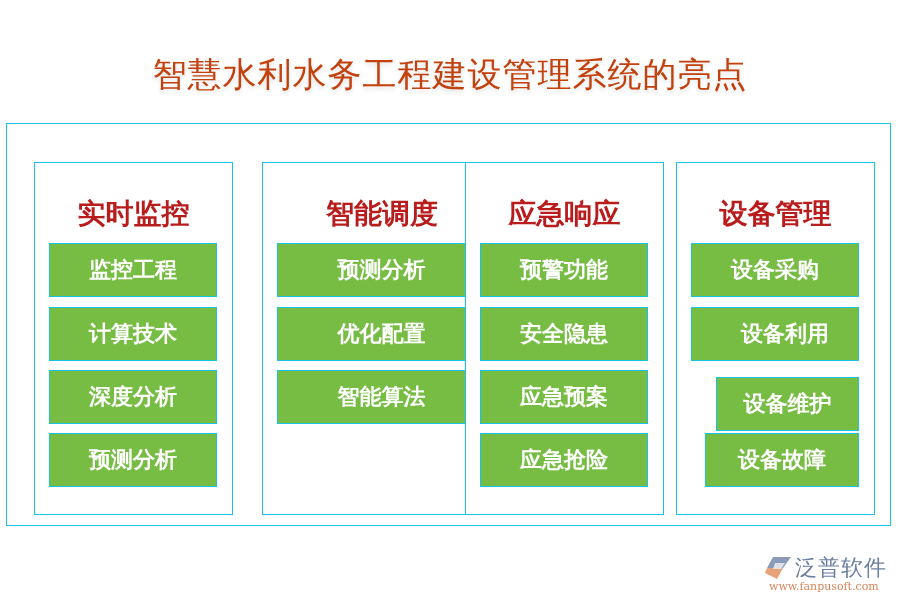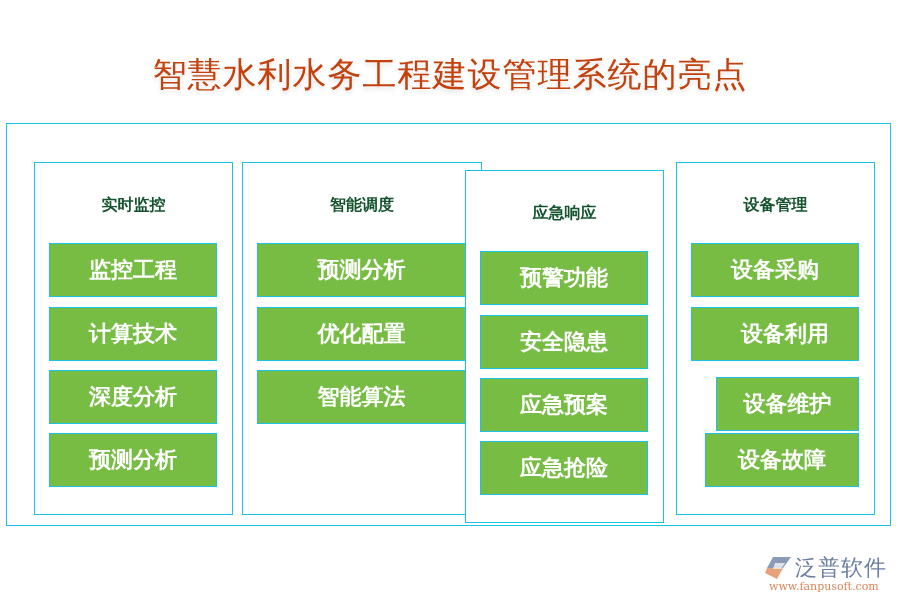--- a/index.html
+++ b/index.html
@@ -15,21 +15,21 @@
   .outer {
     position: absolute; left: 6px; top: 123px; width: 885px; height: 403px;
     border: 1.5px solid #19c3e6; box-sizing: border-box;
   }
   .col {
     position: absolute; top: 162px; height: 353px;
     border: 1.5px solid #19c3e6; box-sizing: border-box; background: #fff;
   }
   .col-head {
     position: absolute; left: 0; right: 0; top: 32px; text-align: center;
-    font-size: 16px; color: #14532d; font-weight: bold;
+    font-size: 28px; color: #b91c1c; font-weight: bold;
   }
   .item {
     position: absolute; left: 14px; right: 15px; height: 54px;
     background: #77bc43; border: 1.5px solid #19c3e6; box-sizing: border-box;
     color: #fff; font-size: 22px; text-align: center; line-height: 51px; font-weight: bold;
   }
   .logo {
     position: absolute; left: 765px; top: 553px; width: 130px; height: 40px;
   }
   .logo-mark {
@@ -52,28 +52,28 @@
 <div class="outer"></div>
 
 <div class="col" style="left:34px;width:199px;">
   <div class="col-head">实时监控</div>
   <div class="item" style="top:80px;">监控工程</div>
   <div class="item" style="top:144px;">计算技术</div>
   <div class="item" style="top:207px;">深度分析</div>
   <div class="item" style="top:270px;">预测分析</div>
 </div>
 
-<div class="col" style="left:242px;width:240px;">
+<div class="col" style="left:262px;width:240px;">
   <div class="col-head">智能调度</div>
   <div class="item" style="top:80px;">预测分析</div>
   <div class="item" style="top:144px;">优化配置</div>
   <div class="item" style="top:207px;">智能算法</div>
 </div>
 
-<div class="col" style="left:465px;width:199px;margin-top:8px;">
+<div class="col" style="left:465px;width:199px;">
   <div class="col-head">应急响应</div>
   <div class="item" style="top:80px;">预警功能</div>
   <div class="item" style="top:144px;">安全隐患</div>
   <div class="item" style="top:207px;">应急预案</div>
   <div class="item" style="top:270px;">应急抢险</div>
 </div>
 
 <div class="col" style="left:676px;width:199px;">
   <div class="col-head">设备管理</div>
   <div class="item" style="top:80px;">设备采购</div>

